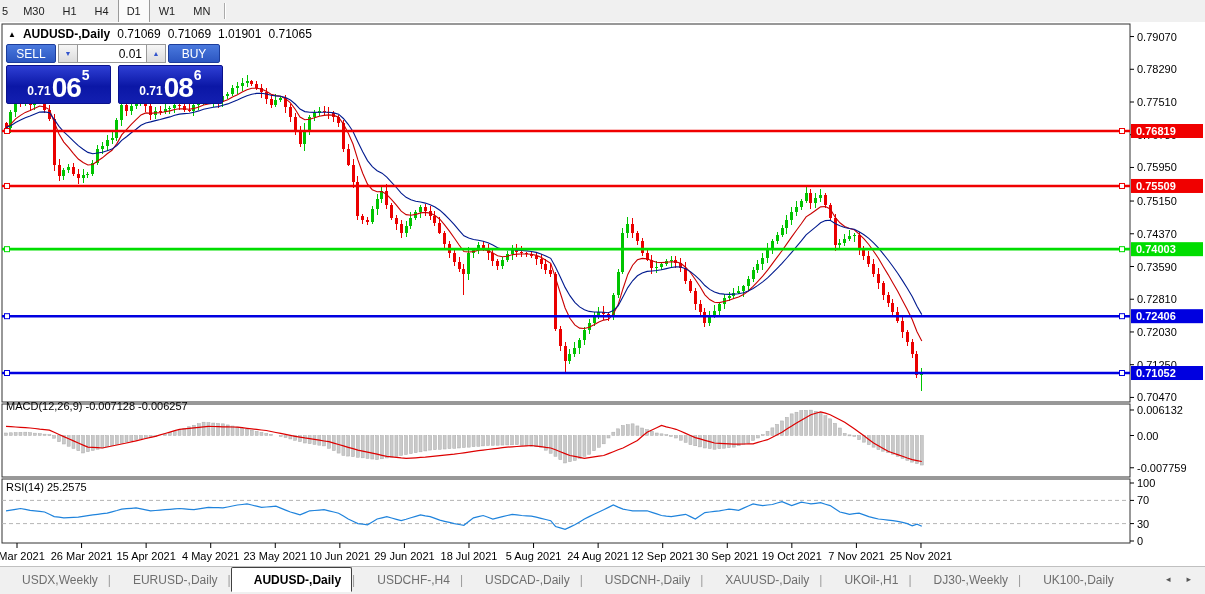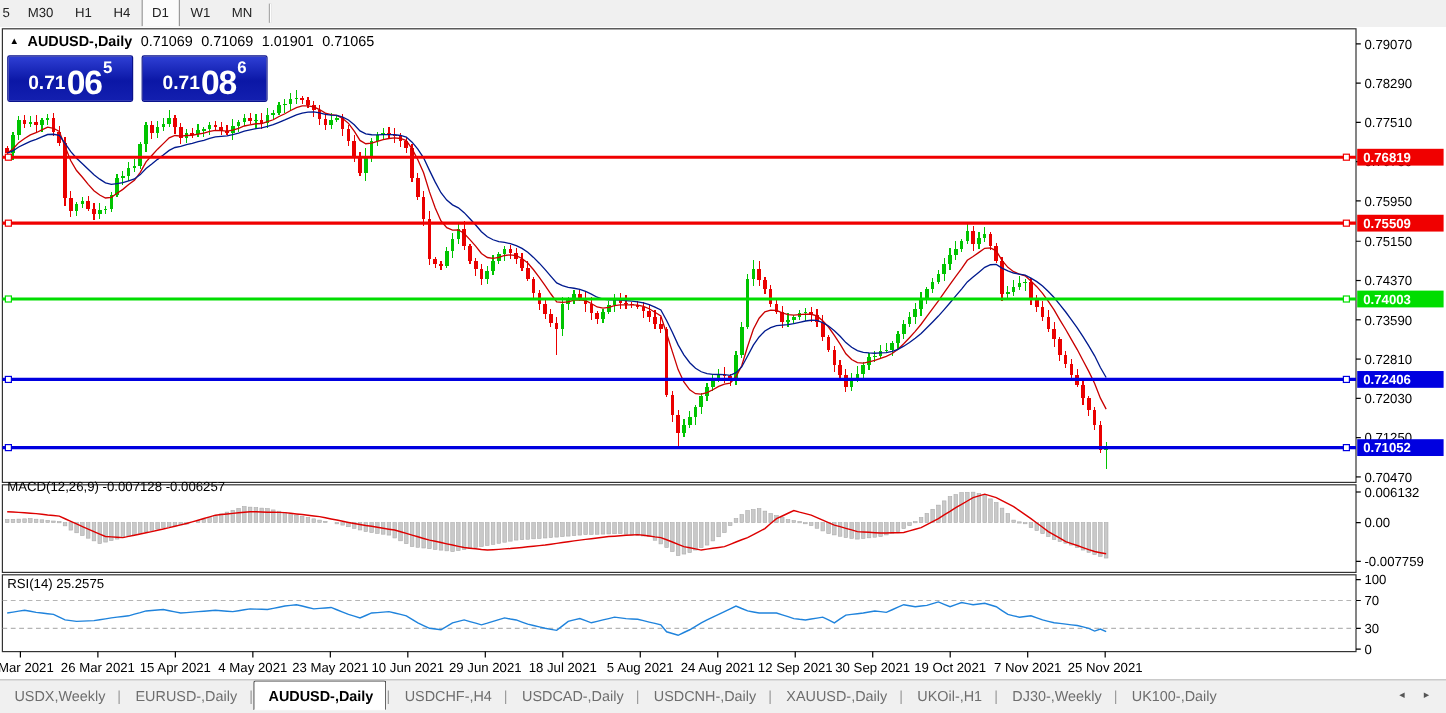--- a/index.html
+++ b/index.html
@@ -27,27 +27,27 @@
   .btn-buy{width:50px;}
   .spin{width:18px;background:linear-gradient(180deg,#f6f6f6,#dcdcdc);border:1px solid #999;
         color:#3355cc;font-size:7px;text-align:center;line-height:18px;cursor:pointer;}
   .vol{width:64px;border:1px solid #999;border-left:none;border-right:none;font-size:12px;
        text-align:right;padding:0 4px 0 0;font-family:"Liberation Sans",sans-serif;color:#000;background:#fff;}
   .tw-row1 .gap{width:2px;}
   .tw-row2{display:flex;margin-top:2px;gap:7px;}
   .price-panel{width:105px;height:37px;border-radius:2px;border:1px solid #0a128c;
                background:linear-gradient(180deg,#2e3fd4 0%,#0b17a6 55%,#131fb0 100%);
                color:#fff;display:flex;align-items:flex-end;justify-content:center;cursor:pointer;}
-  .pp-prefix{font-size:16px;font-weight:bold;margin:0 1px 5px 0;}
+  .pp-prefix{font-size:12px;font-weight:bold;margin:0 1px 5px 0;}
   .pp-big{font-size:28px;font-weight:bold;line-height:33px;margin-bottom:-1px;letter-spacing:-1px;}
   .pp-sup{font-size:14px;font-weight:bold;position:relative;top:-20px;margin-left:1px;}
   
   .tabbar{position:absolute;left:0;top:566px;width:1205px;height:28px;background:#f0f0f0;
           border-top:1px solid #c0c0c0;display:flex;align-items:flex-start;padding-top:3px;box-sizing:border-box;}
-  .tab{font-size:12px;color:#6e6e6e;padding:3px 10px 4px 12px;white-space:nowrap;cursor:pointer;}
+  .tab{font-size:12px;color:#6e6e6e;padding:3px 10px 4px 22px;white-space:nowrap;cursor:pointer;}
   .tab.active{background:#fff;border:1px solid #404040;border-bottom:1px solid #fff;color:#000;
               font-weight:bold;border-radius:2px 2px 0 0;margin-top:-3px;padding-top:5px;}
   .tabdiv{color:#9a9a9a;font-size:12px;padding-top:3px;}
   .tab-arrows{position:absolute;right:14px;top:8px;display:flex;gap:16px;}
   .tab-arrows span{font-size:9px;color:#555;cursor:pointer;line-height:9px;}
   svg text{font-family:"Liberation Sans",sans-serif;}
 </style>
 </head>
 <body>
 
@@ -765,20 +765,29 @@
     <div class="chart-header">
       <span class="tri">▲</span>
       <span class="sym">AUDUSD-,Daily</span>
       <span>0.71069</span>
       <span>0.71069</span>
       <span>1.01901</span>
       <span>0.71065</span>
     </div>
 
     <div class="trade-widget">
+      <div class="tw-row1">
+        <div class="btn-trade">SELL</div>
+        <div class="gap"></div>
+        <div class="spin"><span>▼</span></div>
+        <input class="vol" readonly="" value="0.01" style="">
+        <div class="spin"><span>▲</span></div>
+        <div class="gap"></div>
+        <div class="btn-trade btn-buy">BUY</div>
+      </div>
       <div class="tw-row2">
         <div class="price-panel">
           <span class="pp-prefix">0.71</span>
           <span class="pp-big">06</span>
           <span class="pp-sup">5</span>
         </div>
         <div class="price-panel">
           <span class="pp-prefix">0.71</span>
           <span class="pp-big">08</span>
           <span class="pp-sup">6</span>

